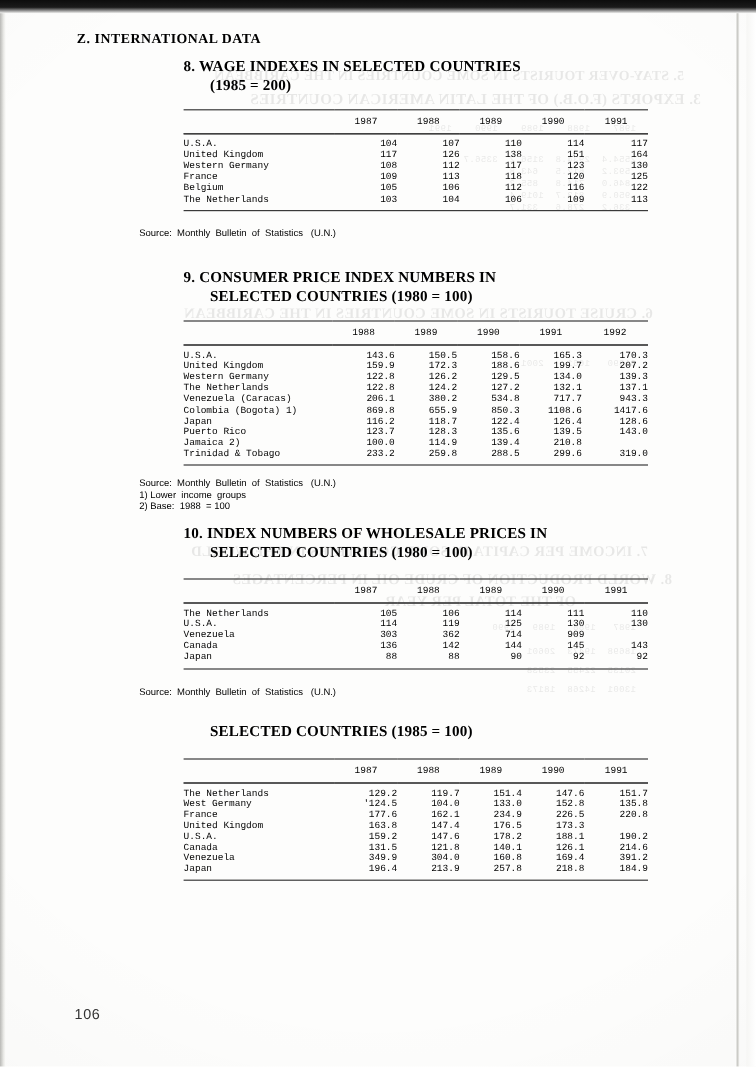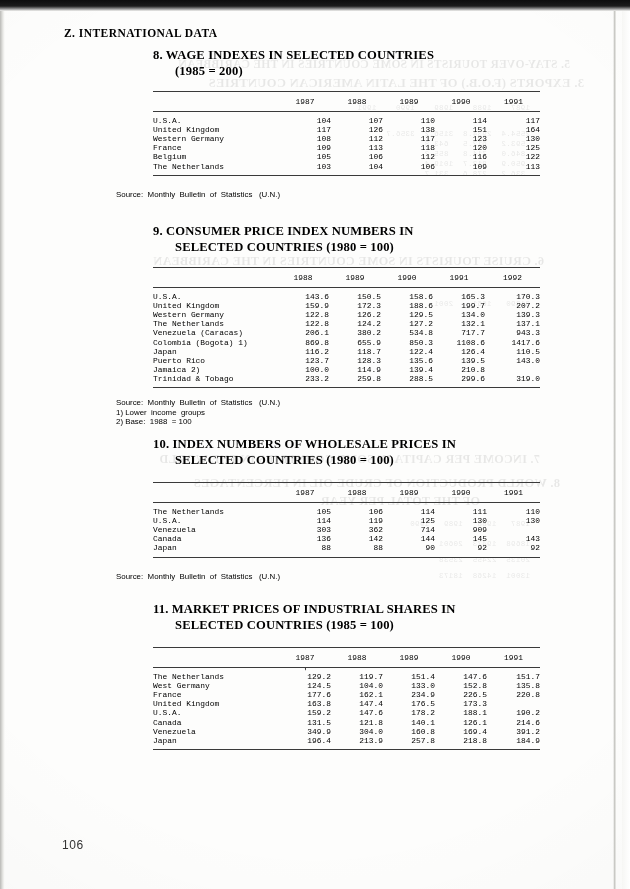--- a/index.html
+++ b/index.html
@@ -364,21 +364,21 @@
             <td class="num">850.3</td>
             <td class="num">1108.6</td>
             <td class="num">1417.6</td>
           </tr>
           <tr>
             <td class="rowlbl">Japan</td>
             <td class="num">116.2</td>
             <td class="num">118.7</td>
             <td class="num">122.4</td>
             <td class="num">126.4</td>
-            <td class="num">110.5</td>
+            <td class="num">128.6</td>
           </tr>
           <tr>
             <td class="rowlbl">Puerto  Rico</td>
             <td class="num">123.7</td>
             <td class="num">128.3</td>
             <td class="num">135.6</td>
             <td class="num">139.5</td>
             <td class="num">143.0</td>
           </tr>
           <tr>
@@ -472,21 +472,20 @@
             <td class="num">92</td>
           </tr>
         </tbody>
       </table>
       <div class="rule-bottom"></div>
       <div class="src" style="margin-top:14px;">Source:  Monthly  Bulletin  of  Statistics   (U.N.)</div>
     </div>
 
     <div class="section" style="top:602px;">
       <div class="tbl-title" style="margin-left:153px;">
-        <span class="l1">11.  MARKET PRICES  OF  INDUSTRIAL SHARES  IN</span>
         <span class="l2">SELECTED  COUNTRIES  (1985  = 100)</span>
       </div>
 
       <table class="data" style="margin-top:14px;">
         <colgroup>
           <col style="width:126px">
           <col style="width:52px">
             <col style="width:52px">
             <col style="width:52px">
             <col style="width:52px">

